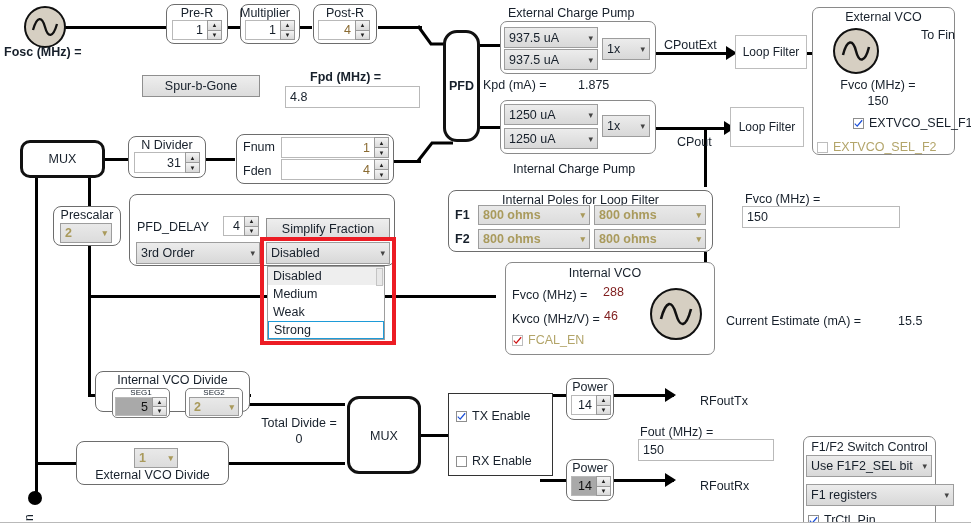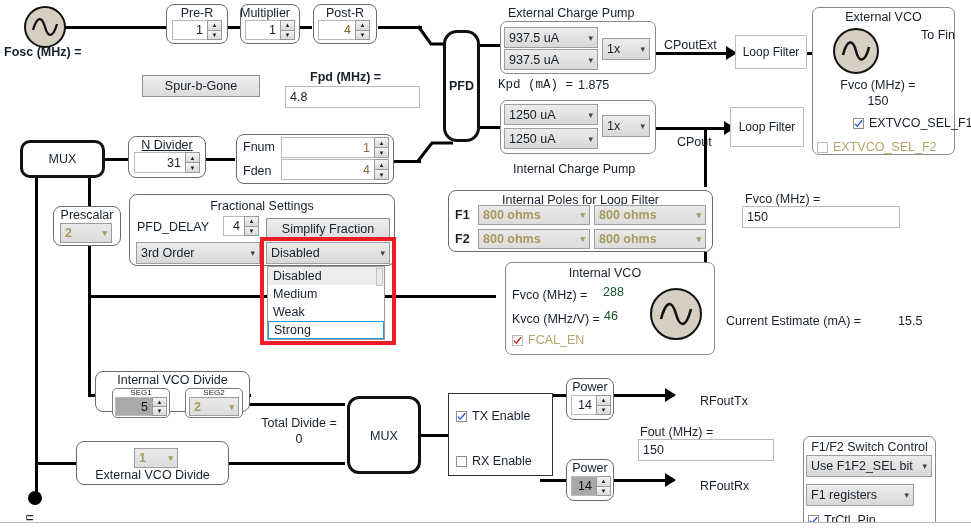--- a/index.html
+++ b/index.html
@@ -1,21 +1,21 @@
 <!DOCTYPE html>
 <html><head>
 <meta charset="utf-8">
 <style>
   html,body{margin:0;padding:0;background:#fff;}
   body{width:971px;height:531px;font-family:"Liberation Sans",sans-serif;font-size:12px;color:#17202b;overflow:hidden;}
   #root{position:relative;width:971px;height:531px;background:#ffffff;}
   .abs{position:absolute;}
   .lbl{position:absolute;font-size:12.5px;color:#17202b;white-space:nowrap;}
   .lbl.c{text-align:center;}
-  .val{color:#14532d;}
+  .val{color:#7f1d1d;}
   .num{color:#8a6b32;}
 
   
   .wire{position:absolute;background:#000;}
   .wh{height:3px;}
   .wv{width:3px;}
 
   
   .blk{position:absolute;border:3px solid #111;border-radius:10px;background:#fff;box-sizing:border-box;}
   .blk-t{position:absolute;border:1.6px solid #6d6d6d;border-radius:8px;background:#fff;box-sizing:border-box;}
@@ -198,21 +198,21 @@
     <span class="cv">▾</span>
   </div>
   <div class="dd" style="left:504px;top:49px;width:94px;height:21px;">
     <span>937.5 uA</span>
     <span class="cv">▾</span>
   </div>
   <div class="dd" style="left:602px;top:38px;width:48px;height:22px;">
     <span>1x</span>
     <span class="cv">▾</span>
   </div>
-  <div class="lbl" style="left:498px;top:78px;font-family:Liberation Mono, monospace;">Kpd (mA) =</div>
+  <div class="lbl" style="left:483px;top:78px;">Kpd (mA) =</div>
   <div class="lbl" style="left:578px;top:78px;">1.875</div>
   <div class="lbl" style="left:664px;top:38px;">CPoutExt</div>
 
   <div class="panel" style="left:500px;top:100px;width:156px;height:54px;"></div>
   <div class="dd" style="left:504px;top:104px;width:94px;height:21px;">
     <span>1250 uA</span>
     <span class="cv">▾</span>
   </div>
   <div class="dd" style="left:504px;top:128px;width:94px;height:21px;">
     <span>1250 uA</span>
@@ -255,21 +255,21 @@
   <div class="lbl c" style="left:20px;top:152px;width:85px;">MUX</div>
 
   <div class="blk-t" style="left:53px;top:206px;width:68px;height:40px;"></div>
   <div class="lbl c" style="left:53px;top:208px;width:68px;">Prescalar</div>
   <div class="dd dis" style="left:60px;top:223px;width:52px;height:20px;">
     <span>2</span>
     <span class="cv">▾</span>
   </div>
 
   <div class="blk-t" style="left:128px;top:136px;width:78px;height:42px;"></div>
-  <div class="lbl c" style="left:128px;top:138px;width:78px;text-decoration:underline;">N Divider</div>
+  <div class="lbl c" style="left:128px;top:138px;width:78px;">N Divider</div>
   <div class="spin" style="left:134px;top:152px;width:66px;height:21px;">
     <div class="sv">31</div>
     <div class="sb">
         <div>▲</div>
         <div>▼</div>
       </div>
   </div>
 
   <div class="blk-t" style="left:236px;top:134px;width:158px;height:50px;"></div>
   <div class="lbl" style="left:243px;top:140px;">Fnum</div>
@@ -283,21 +283,20 @@
   <div class="lbl" style="left:243px;top:164px;">Fden</div>
   <div class="spin" style="left:281px;top:159px;width:108px;height:21px;">
     <div class="sv num">4</div>
     <div class="sb">
         <div>▲</div>
         <div>▼</div>
       </div>
   </div>
 
   <div class="blk-t" style="left:129px;top:194px;width:266px;height:72px;"></div>
-  <div class="lbl c" style="left:129px;top:199px;width:266px;">Fractional Settings</div>
   <div class="lbl" style="left:137px;top:220px;">PFD_DELAY</div>
   <div class="spin" style="left:223px;top:216px;width:36px;height:20px;">
     <div class="sv">4</div>
     <div class="sb">
         <div>▲</div>
         <div>▼</div>
       </div>
   </div>
   <div class="btn" style="left:266px;top:218px;width:124px;height:22px;">Simplify Fraction</div>
   <div class="dd" style="left:136px;top:242px;width:124px;height:22px;">
@@ -429,21 +428,21 @@
   <div class="tf" style="left:638px;top:439px;width:136px;height:22px;">150</div>
 
   <div class="fin" style="left:22px;top:531px;">Fin</div>
 
   <div class="panel" style="left:803px;top:436px;width:133px;height:95px;"></div>
   <div class="lbl c" style="left:803px;top:440px;width:133px;">F1/F2 Switch Control</div>
   <div class="dd" style="left:806px;top:455px;width:126px;height:22px;">
     <span>Use F1F2_SEL bit</span>
     <span class="cv">▾</span>
   </div>
-  <div class="dd" style="left:806px;top:484px;width:108px;height:22px;">
+  <div class="dd" style="left:806px;top:484px;width:148px;height:22px;">
     <span>F1 registers</span>
     <span class="cv">▾</span>
   </div>
   <div class="cbrow" style="left:808px;top:513px;">
     <span class="cb on"></span>
     <span>TrCtl_Pin</span>
   </div>
 
   <div class="bottombar"></div>
 </div>

